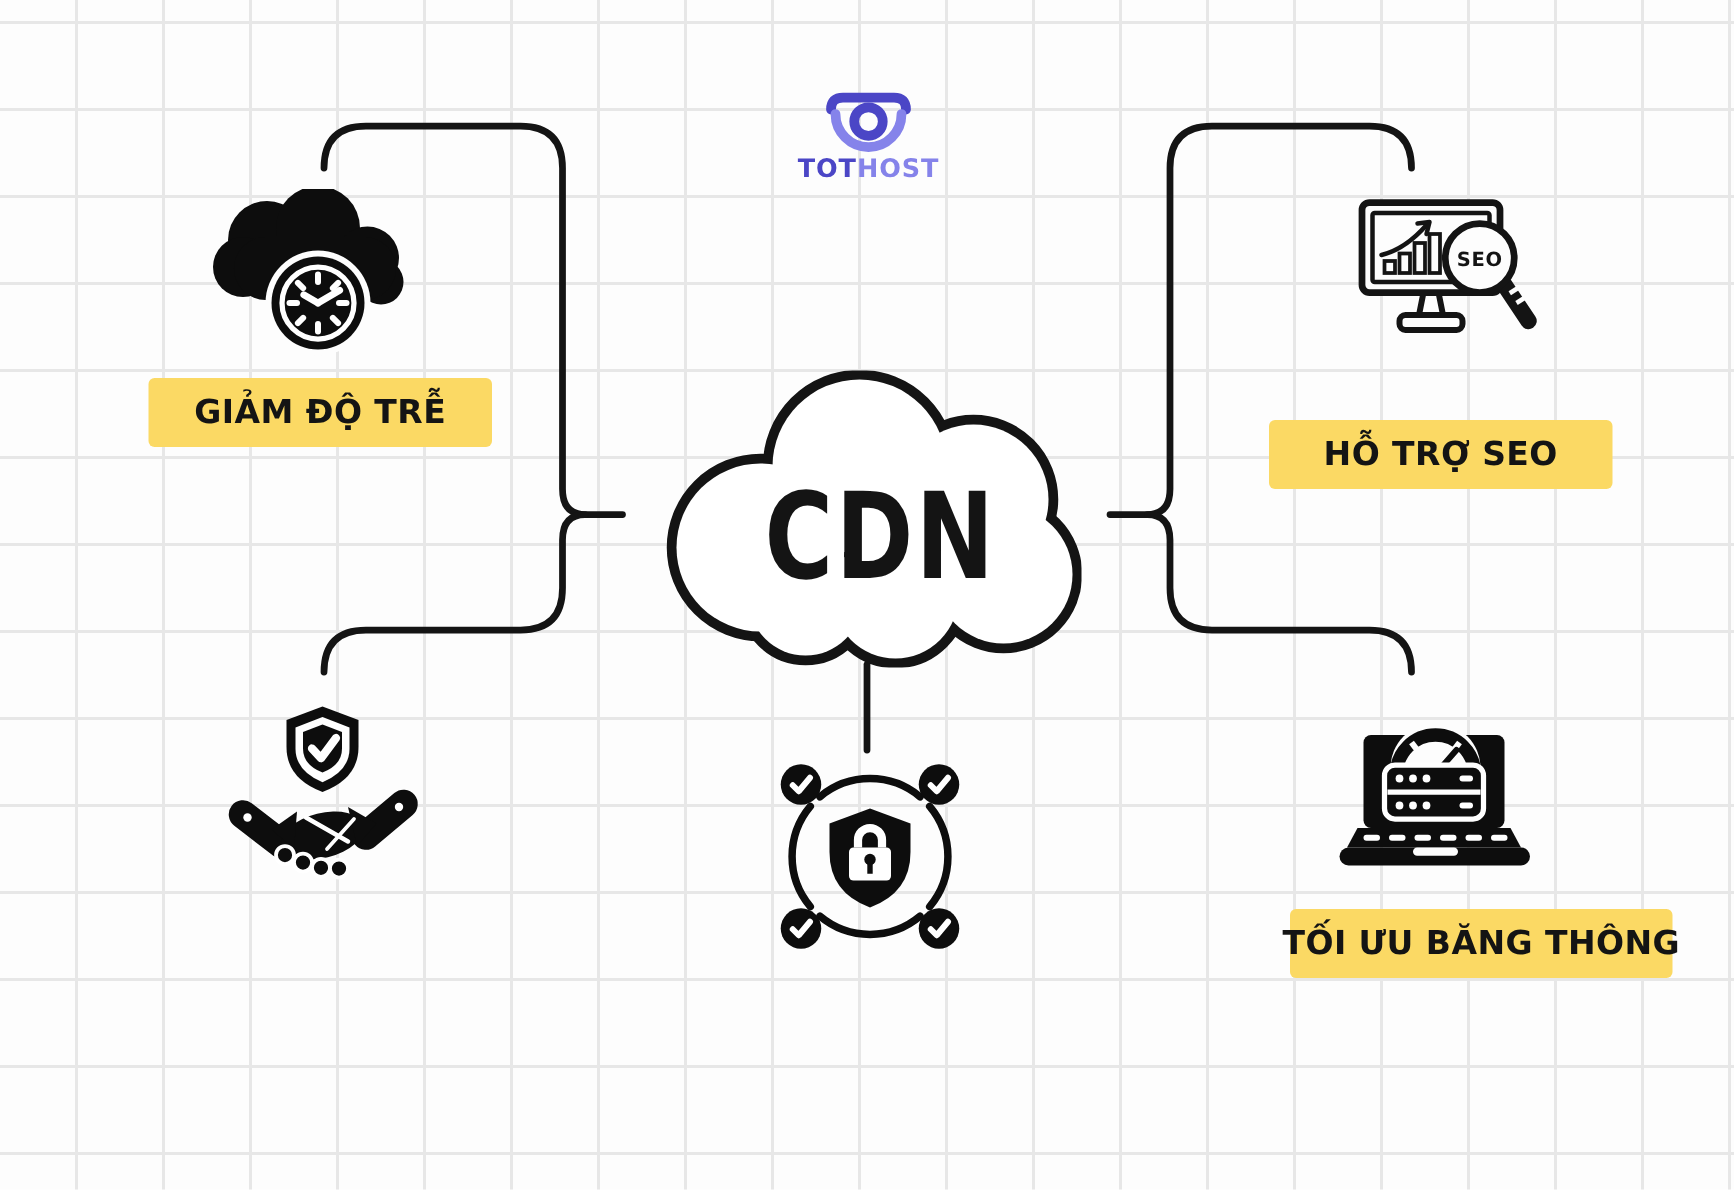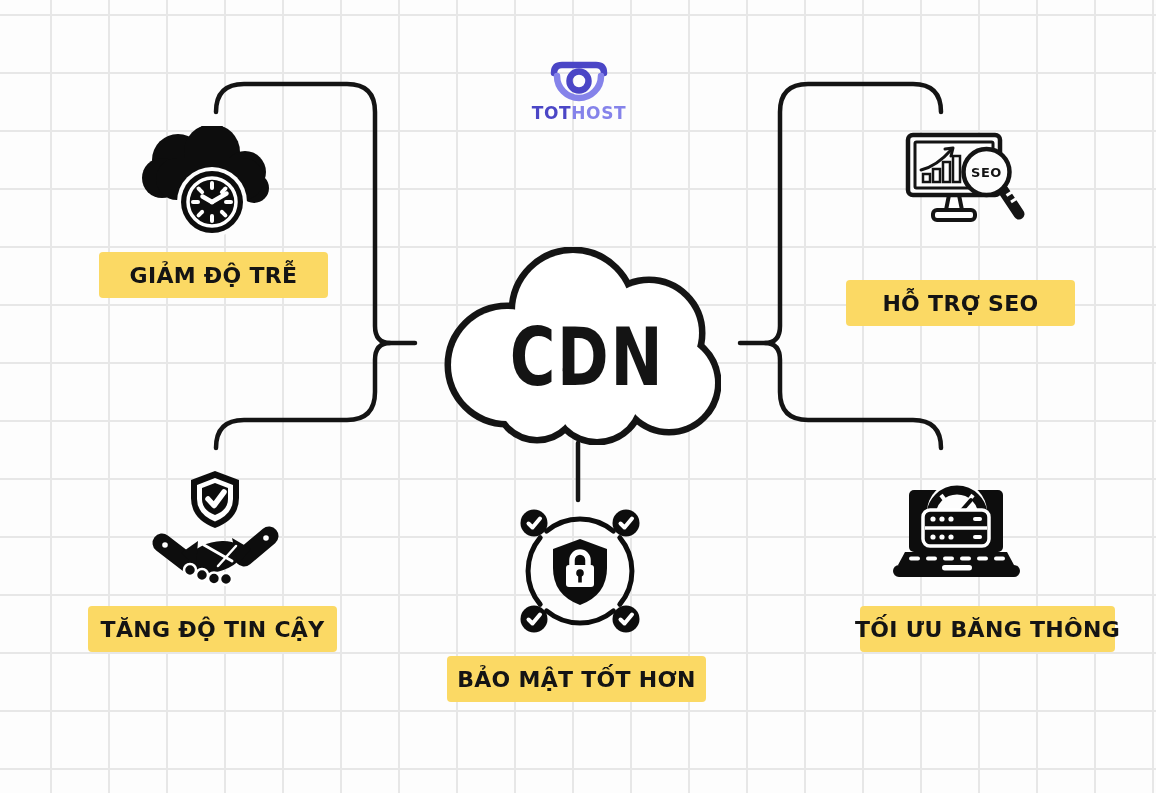--- a/index.html
+++ b/index.html
@@ -156,21 +156,20 @@
     <line x1="56" y1="81" x2="84" y2="97" stroke="#ffffff" stroke-width="3" stroke-linecap="round"></line>
     <line x1="88" y1="82" x2="70" y2="102" stroke="#ffffff" stroke-width="2.5" stroke-linecap="round"></line>
 
     <g fill="#0d0d0d" stroke="#ffffff" stroke-width="2.5">
       <circle cx="42" cy="106" r="6"></circle>
       <circle cx="54" cy="111" r="6"></circle>
       <circle cx="66" cy="114.5" r="6"></circle>
       <circle cx="78" cy="115" r="6"></circle>
     </g>
   </svg>
-  <div class="pill" style="left:88px;top:606px;width:249px;height:46px;">TĂNG ĐỘ TIN CẬY</div>
 
   <svg class="abs" style="left:515px;top:504px;" width="130" height="134" viewBox="0 0 130 134">
 
     <g fill="none" stroke="#0d0d0d" stroke-width="5" stroke-linecap="round">
       <path id="sec-arc" d="M 31.6 27.2 A 52 52 0 0 1 98.4 27.2"></path>
       <use href="#sec-arc" transform="rotate(90 65 67)"></use>
       <use href="#sec-arc" transform="rotate(180 65 67)"></use>
       <use href="#sec-arc" transform="rotate(270 65 67)"></use>
     </g>
 
@@ -186,21 +185,20 @@
         <polyline points="105.5,115.5 109.5,119.5 117,110.5"></polyline>
       </g>
     </g>
 
     <path d="M 65 35 L 92 45 L 92 64 Q 92 91 65 101 Q 38 91 38 64 L 38 45 Z" fill="#0d0d0d"></path>
     <path d="M 57 61 L 57 56 A 8 8 0 0 1 73 56 L 73 61" fill="none" stroke="#ffffff" stroke-width="5.5"></path>
     <rect x="51" y="61" width="28" height="22" rx="3" fill="#ffffff"></rect>
     <circle cx="65" cy="69" r="3.8" fill="#0d0d0d"></circle>
     <rect x="63.2" y="70" width="3.6" height="8.5" fill="#0d0d0d"></rect>
   </svg>
-  <div class="pill" style="left:447px;top:656px;width:259px;height:46px;">BẢO MẬT TỐT HƠN</div>
 
   <svg class="abs" style="left:885px;top:478px;" width="135" height="102" viewBox="0 0 135 102">
 
     <rect x="24" y="12" width="94" height="62" rx="5" fill="#0d0d0d"></rect>
 
     <circle cx="72" cy="34" r="30" fill="#fdfdfd"></circle>
     <path d="M 46 38 A 26 26 0 0 1 98 38" fill="none" stroke="#0d0d0d" stroke-width="9"></path>
     <line x1="72" y1="38" x2="56" y2="17" stroke="#fdfdfd" stroke-width="4"></line>
     <line x1="72" y1="38" x2="88" y2="17" stroke="#fdfdfd" stroke-width="4"></line>
     <line x1="72" y1="38" x2="86" y2="22" stroke="#0d0d0d" stroke-width="4" stroke-linecap="round"></line>

